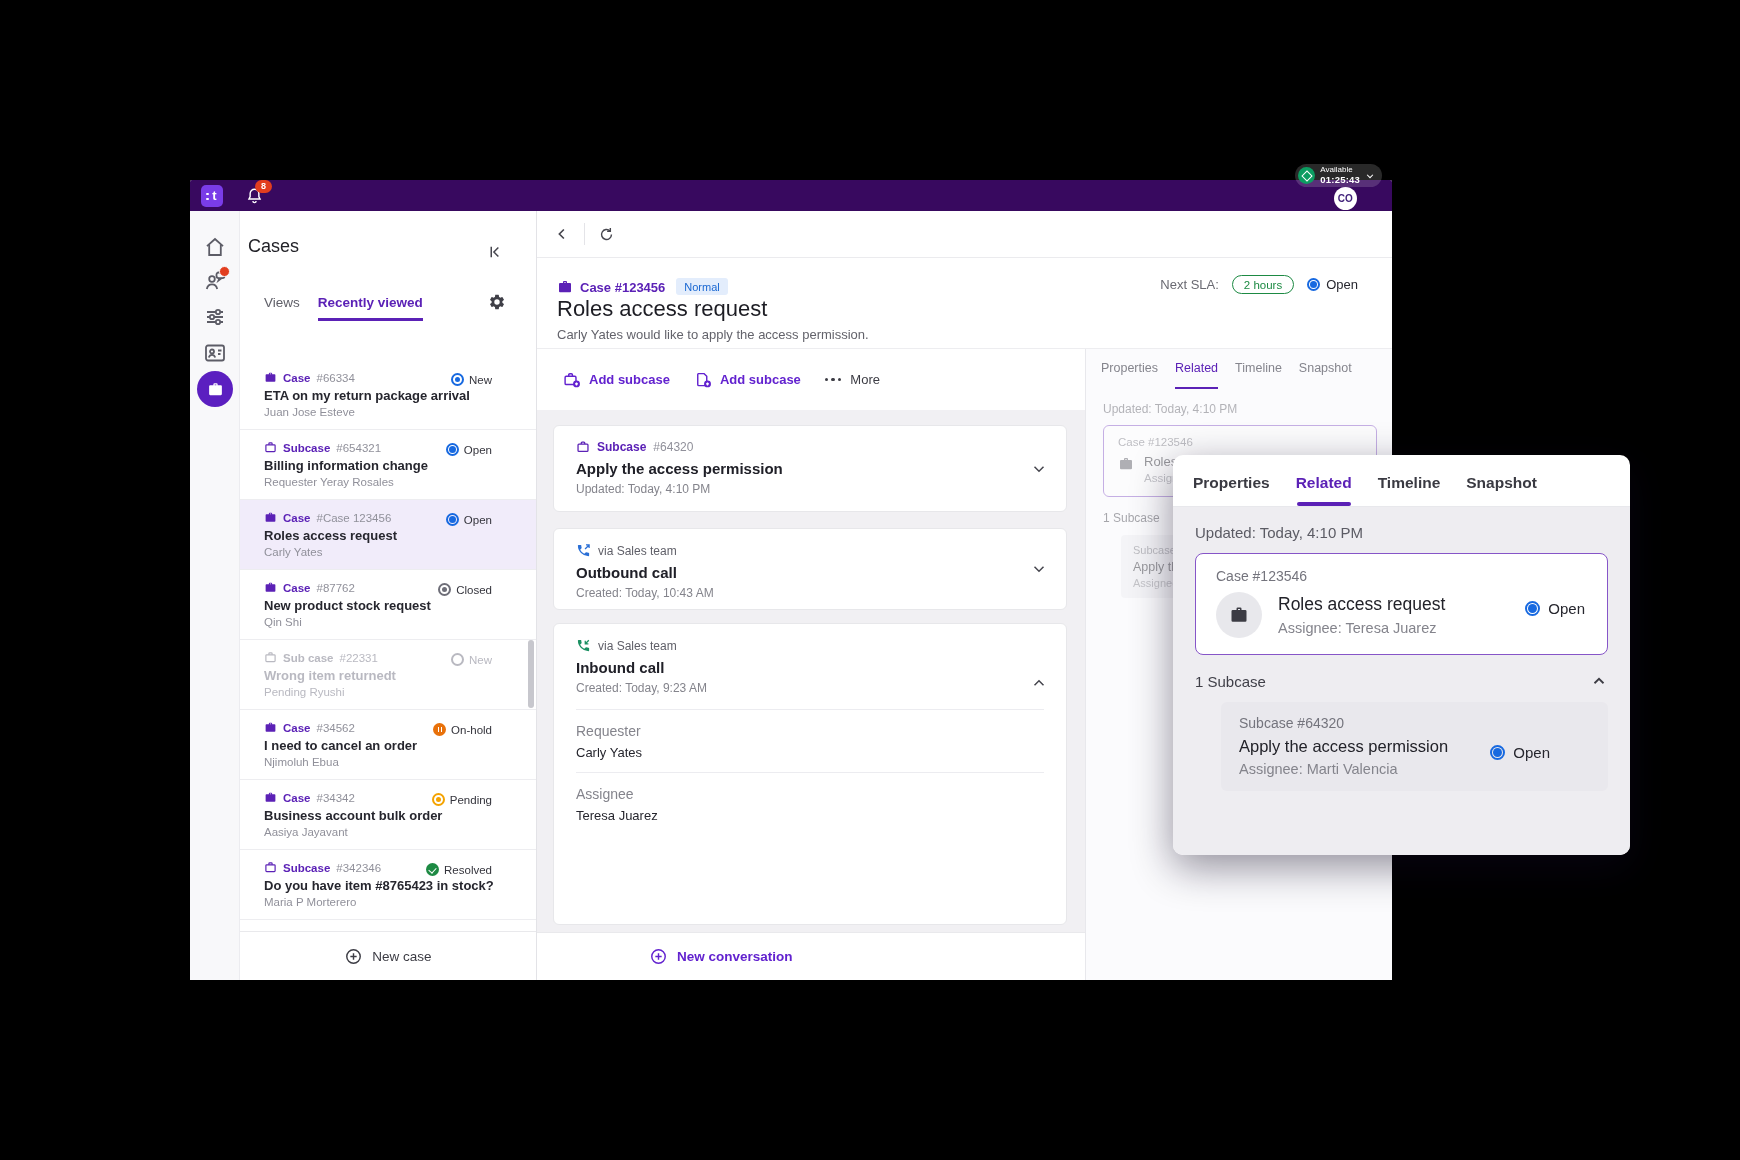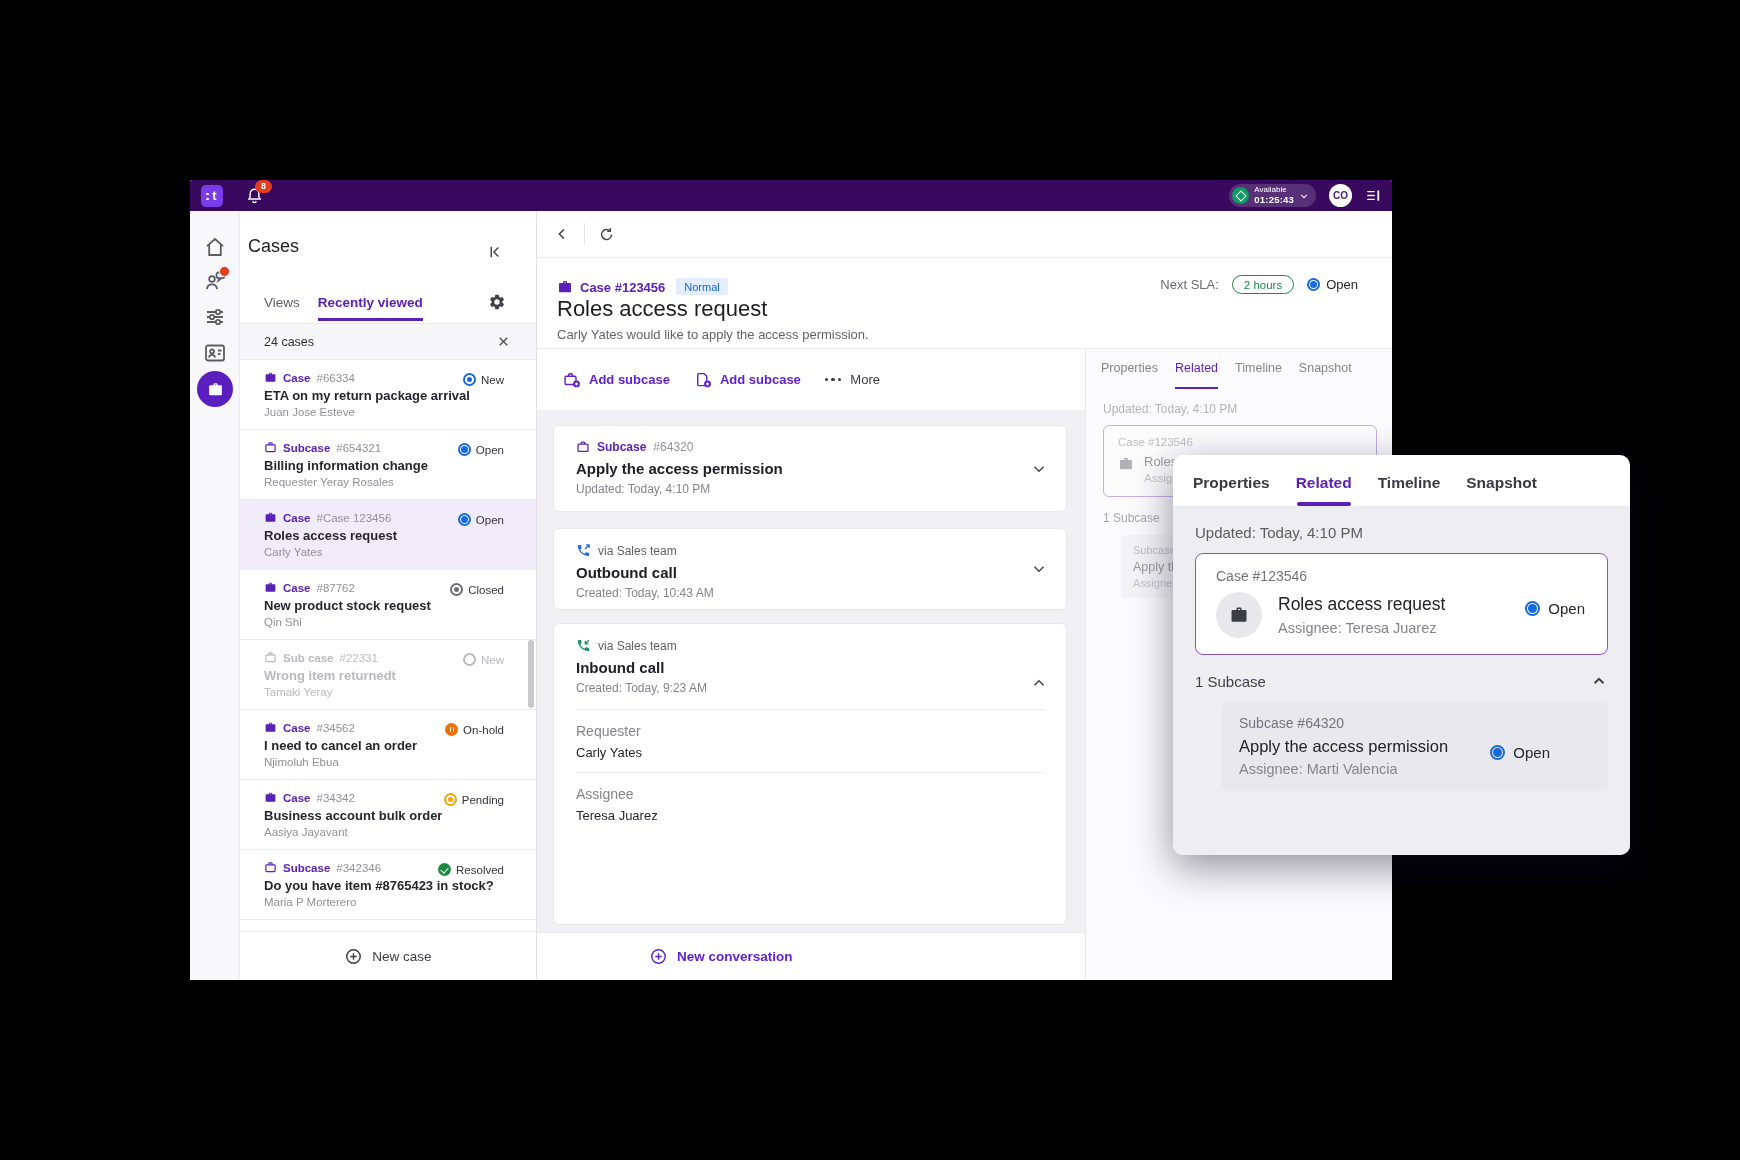--- a/index.html
+++ b/index.html
@@ -10,21 +10,21 @@
   
   #app{position:absolute;left:190px;top:180px;width:1202px;height:800px;background:#fff;border-radius:2px;}
 
   
   .topbar{position:absolute;left:0;top:0;right:0;height:31px;background:#38095f;display:flex;align-items:center;padding:0 10px;box-sizing:border-box;border-radius:2px 2px 0 0;}
   .logo-tile{width:22px;height:22px;border-radius:5px;background:#7a3ce8;margin-left:1px;display:flex;align-items:center;justify-content:center;position:relative;}
   .logo-glyph{color:#fff;font-weight:700;font-size:13px;line-height:1;padding-left:5px;}
   .logo-glyph::before{content:"";position:absolute;left:5px;top:8px;width:2.5px;height:2.5px;border-radius:50%;background:#fff;box-shadow:0 5px 0 #fff;}
   .bell-wrap{position:relative;margin-left:22px;width:20px;height:20px;}
   .bell-badge{position:absolute;top:-6px;left:10px;min-width:13px;height:13px;border-radius:8px;background:#e23e1f;color:#fff;font-size:9px;font-weight:700;display:flex;align-items:center;justify-content:center;padding:0 2px;}
-  .tb-right{margin-left:auto;display:flex;align-items:center;}
+  .tb-right{margin-left:auto;display:flex;align-items:center;flex-direction:column;}
   .presence{height:23px;border-radius:12px;background:rgba(255,255,255,.16);display:flex;align-items:center;padding:0 7px 0 3px;gap:5px;cursor:pointer;}
   .presence-ico{width:17px;height:17px;border-radius:50%;background:#0c9d61;display:flex;align-items:center;justify-content:center;}
   .presence-ico i{display:block;width:6px;height:6px;border:1.5px solid #fff;transform:rotate(45deg);}
   .presence-txt{display:flex;flex-direction:column;line-height:1.05;color:#fff;}
   .presence-txt .p1{font-size:8px;}
   .presence-txt .p2{font-size:9.5px;font-weight:700;letter-spacing:.2px;}
   .avatar{width:23px;height:23px;border-radius:50%;background:#fff;color:#41227a;font-size:10px;font-weight:700;display:flex;align-items:center;justify-content:center;margin-left:13px;}
   .tb-menu{margin-left:13px;width:17px;height:17px;}
 
   
@@ -48,21 +48,21 @@
   .cp-count .x{margin-left:auto;margin-right:26px;width:13px;height:13px;color:#46464e;cursor:pointer;}
   .cp-list{position:absolute;left:0;right:0;top:149px;bottom:48px;overflow:hidden;}
   .row{position:relative;height:70px;border-bottom:1px solid #ededf0;padding:11px 44px 0 24px;box-sizing:border-box;cursor:pointer;}
   .row.sel{background:#f1ecfa;}
   .row .l1{display:flex;align-items:center;gap:6px;}
   .row .ticon{width:13px;height:13px;color:#5b21b6;flex:none;}
   .row .type{font-size:11.5px;font-weight:700;color:#5b21b6;}
   .row .cid{font-size:11.5px;color:#90909a;}
   .row .t{margin-top:4px;font-size:13px;font-weight:700;color:#26262e;white-space:nowrap;}
   .row .s{margin-top:3px;font-size:11.5px;color:#90909a;white-space:nowrap;}
-  .row .status{position:absolute;top:13px;right:32px;display:flex;align-items:center;gap:5px;}
+  .row .status{position:absolute;top:13px;right:44px;display:flex;align-items:center;gap:5px;}
   .row .status .txt{font-size:11.5px;color:#34343c;}
   .row.dis .type,.row.dis .cid,.row.dis .t,.row.dis .s,.row.dis .txt{color:#b9b9c1;}
   .row.dis .ticon{color:#b9b9c1;}
   .scroll-thumb{position:absolute;right:2px;top:429px;width:6px;height:68px;border-radius:3px;background:#c7c7cd;}
   .cases-footer{position:absolute;left:0;right:0;bottom:0;height:48px;background:#fff;border-top:1px solid #e9e9ec;display:flex;align-items:center;justify-content:center;gap:9px;cursor:pointer;}
   .cases-footer .ic{width:19px;height:19px;color:#3c3c44;}
   .cases-footer .lb{font-size:13.5px;color:#3c3c44;}
 
   
   .st{width:13px;height:13px;border-radius:50%;position:relative;box-sizing:border-box;flex:none;}
@@ -251,26 +251,20 @@
         <path d="M16.5 6l-6 6 6 6"></path>
         <path d="M7 5v14"></path>
       </svg>
     <div class="cp-tabs">
       <span class="cp-tab">Views</span>
       <span class="cp-tab active">Recently viewed</span>
     </div>
     <svg class="cp-gear" viewBox="0 0 24 24" fill="#3f3f47">
         <path d="M19.14 12.94c.04-.3.06-.61.06-.94 0-.32-.02-.64-.07-.94l2.03-1.58a.49.49 0 0 0 .12-.61l-1.92-3.32a.49.49 0 0 0-.59-.22l-2.39.96c-.5-.38-1.03-.7-1.62-.94l-.36-2.54a.484.484 0 0 0-.48-.41h-3.84c-.24 0-.43.17-.47.41l-.36 2.54c-.59.24-1.13.57-1.62.94l-2.39-.96c-.22-.08-.47 0-.59.22L2.74 8.87c-.12.21-.08.47.12.61l2.03 1.58c-.05.3-.09.63-.09.94s.02.64.07.94l-2.03 1.58a.49.49 0 0 0-.12.61l1.92 3.32c.12.22.37.29.59.22l2.39-.96c.5.38 1.03.7 1.62.94l.36 2.54c.05.24.24.41.48.41h3.84c.24 0 .44-.17.47-.41l.36-2.54c.59-.24 1.13-.56 1.62-.94l2.39.96c.22.08.47 0 .59-.22l1.92-3.32a.49.49 0 0 0-.12-.61l-2.01-1.58zM12 15.6A3.6 3.6 0 1 1 12 8.4a3.6 3.6 0 0 1 0 7.2z"></path>
       </svg>
-    <div class="cp-count">
-      <span class="lbl">24 cases</span>
-      <svg class="x" viewBox="0 0 24 24" fill="none" stroke="currentColor" stroke-width="2.2">
-          <path d="M5 5l14 14M19 5L5 19"></path>
-        </svg>
-    </div>
 
     <div class="cp-list">
 
       <div class="row">
         <div class="l1">
             <svg class="ticon" viewBox="0 0 24 24" fill="currentColor">
               <path d="M9 4.5A1.5 1.5 0 0 1 10.5 3h3A1.5 1.5 0 0 1 15 4.5V6h4.5A1.5 1.5 0 0 1 21 7.5v11a1.5 1.5 0 0 1-1.5 1.5h-15A1.5 1.5 0 0 1 3 18.5v-11A1.5 1.5 0 0 1 4.5 6H9V4.5zm1.8 1.5h2.4V4.8h-2.4V6z"></path>
             </svg>
             <span class="type">Case</span>
             <span class="cid">#66334</span>
@@ -335,21 +329,21 @@
       <div class="row dis">
         <div class="l1">
             <svg class="ticon" viewBox="0 0 24 24" fill="none" stroke="currentColor" stroke-width="2.2">
               <rect x="3.5" y="7" width="17" height="12.5" rx="1.5"></rect>
               <path d="M9 7V5a1.5 1.5 0 0 1 1.5-1.5h3A1.5 1.5 0 0 1 15 5v2"></path>
             </svg>
             <span class="type">Sub case</span>
             <span class="cid">#22331</span>
           </div>
         <div class="t">Wrong item returnedt</div>
-        <div class="s">Tamaki Yeray</div>
+        <div class="s">Pending Ryushi</div>
         <div class="status">
             <span class="st st-newdis"></span>
             <span class="txt">New</span>
           </div>
       </div>
 
       <div class="row">
         <div class="l1">
             <svg class="ticon" viewBox="0 0 24 24" fill="currentColor">
               <path d="M9 4.5A1.5 1.5 0 0 1 10.5 3h3A1.5 1.5 0 0 1 15 4.5V6h4.5A1.5 1.5 0 0 1 21 7.5v11a1.5 1.5 0 0 1-1.5 1.5h-15A1.5 1.5 0 0 1 3 18.5v-11A1.5 1.5 0 0 1 4.5 6H9V4.5zm1.8 1.5h2.4V4.8h-2.4V6z"></path>

